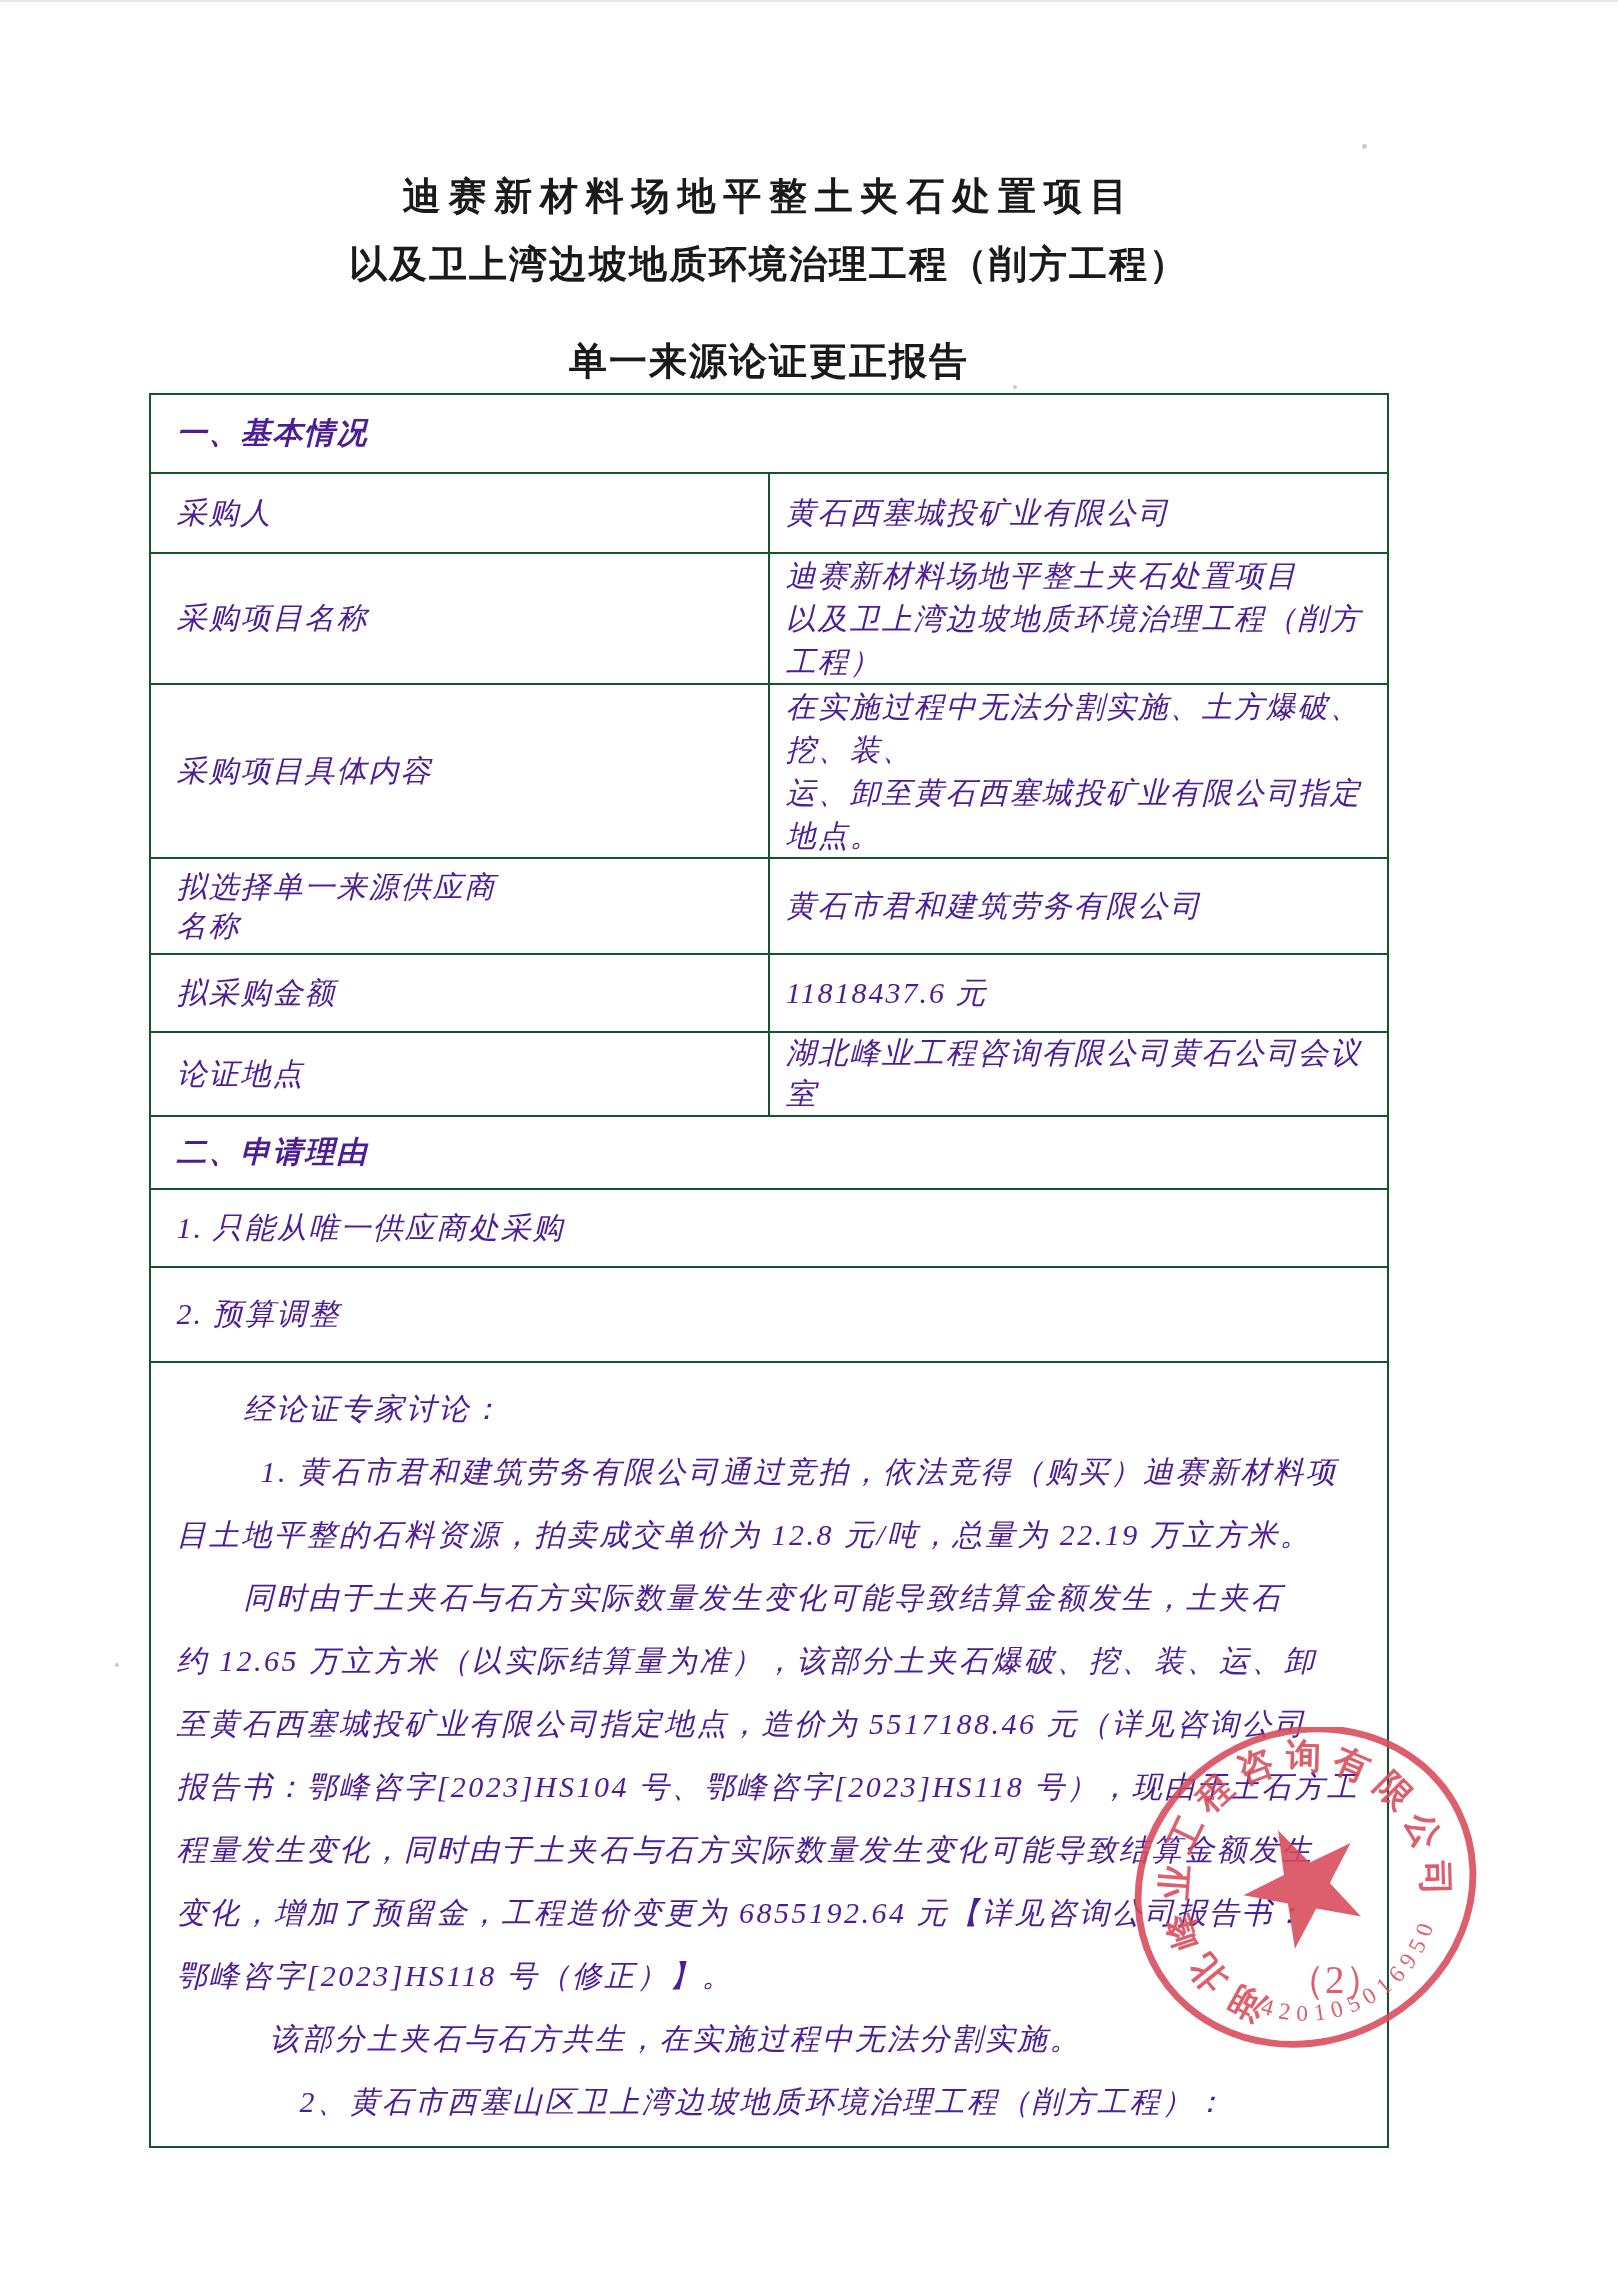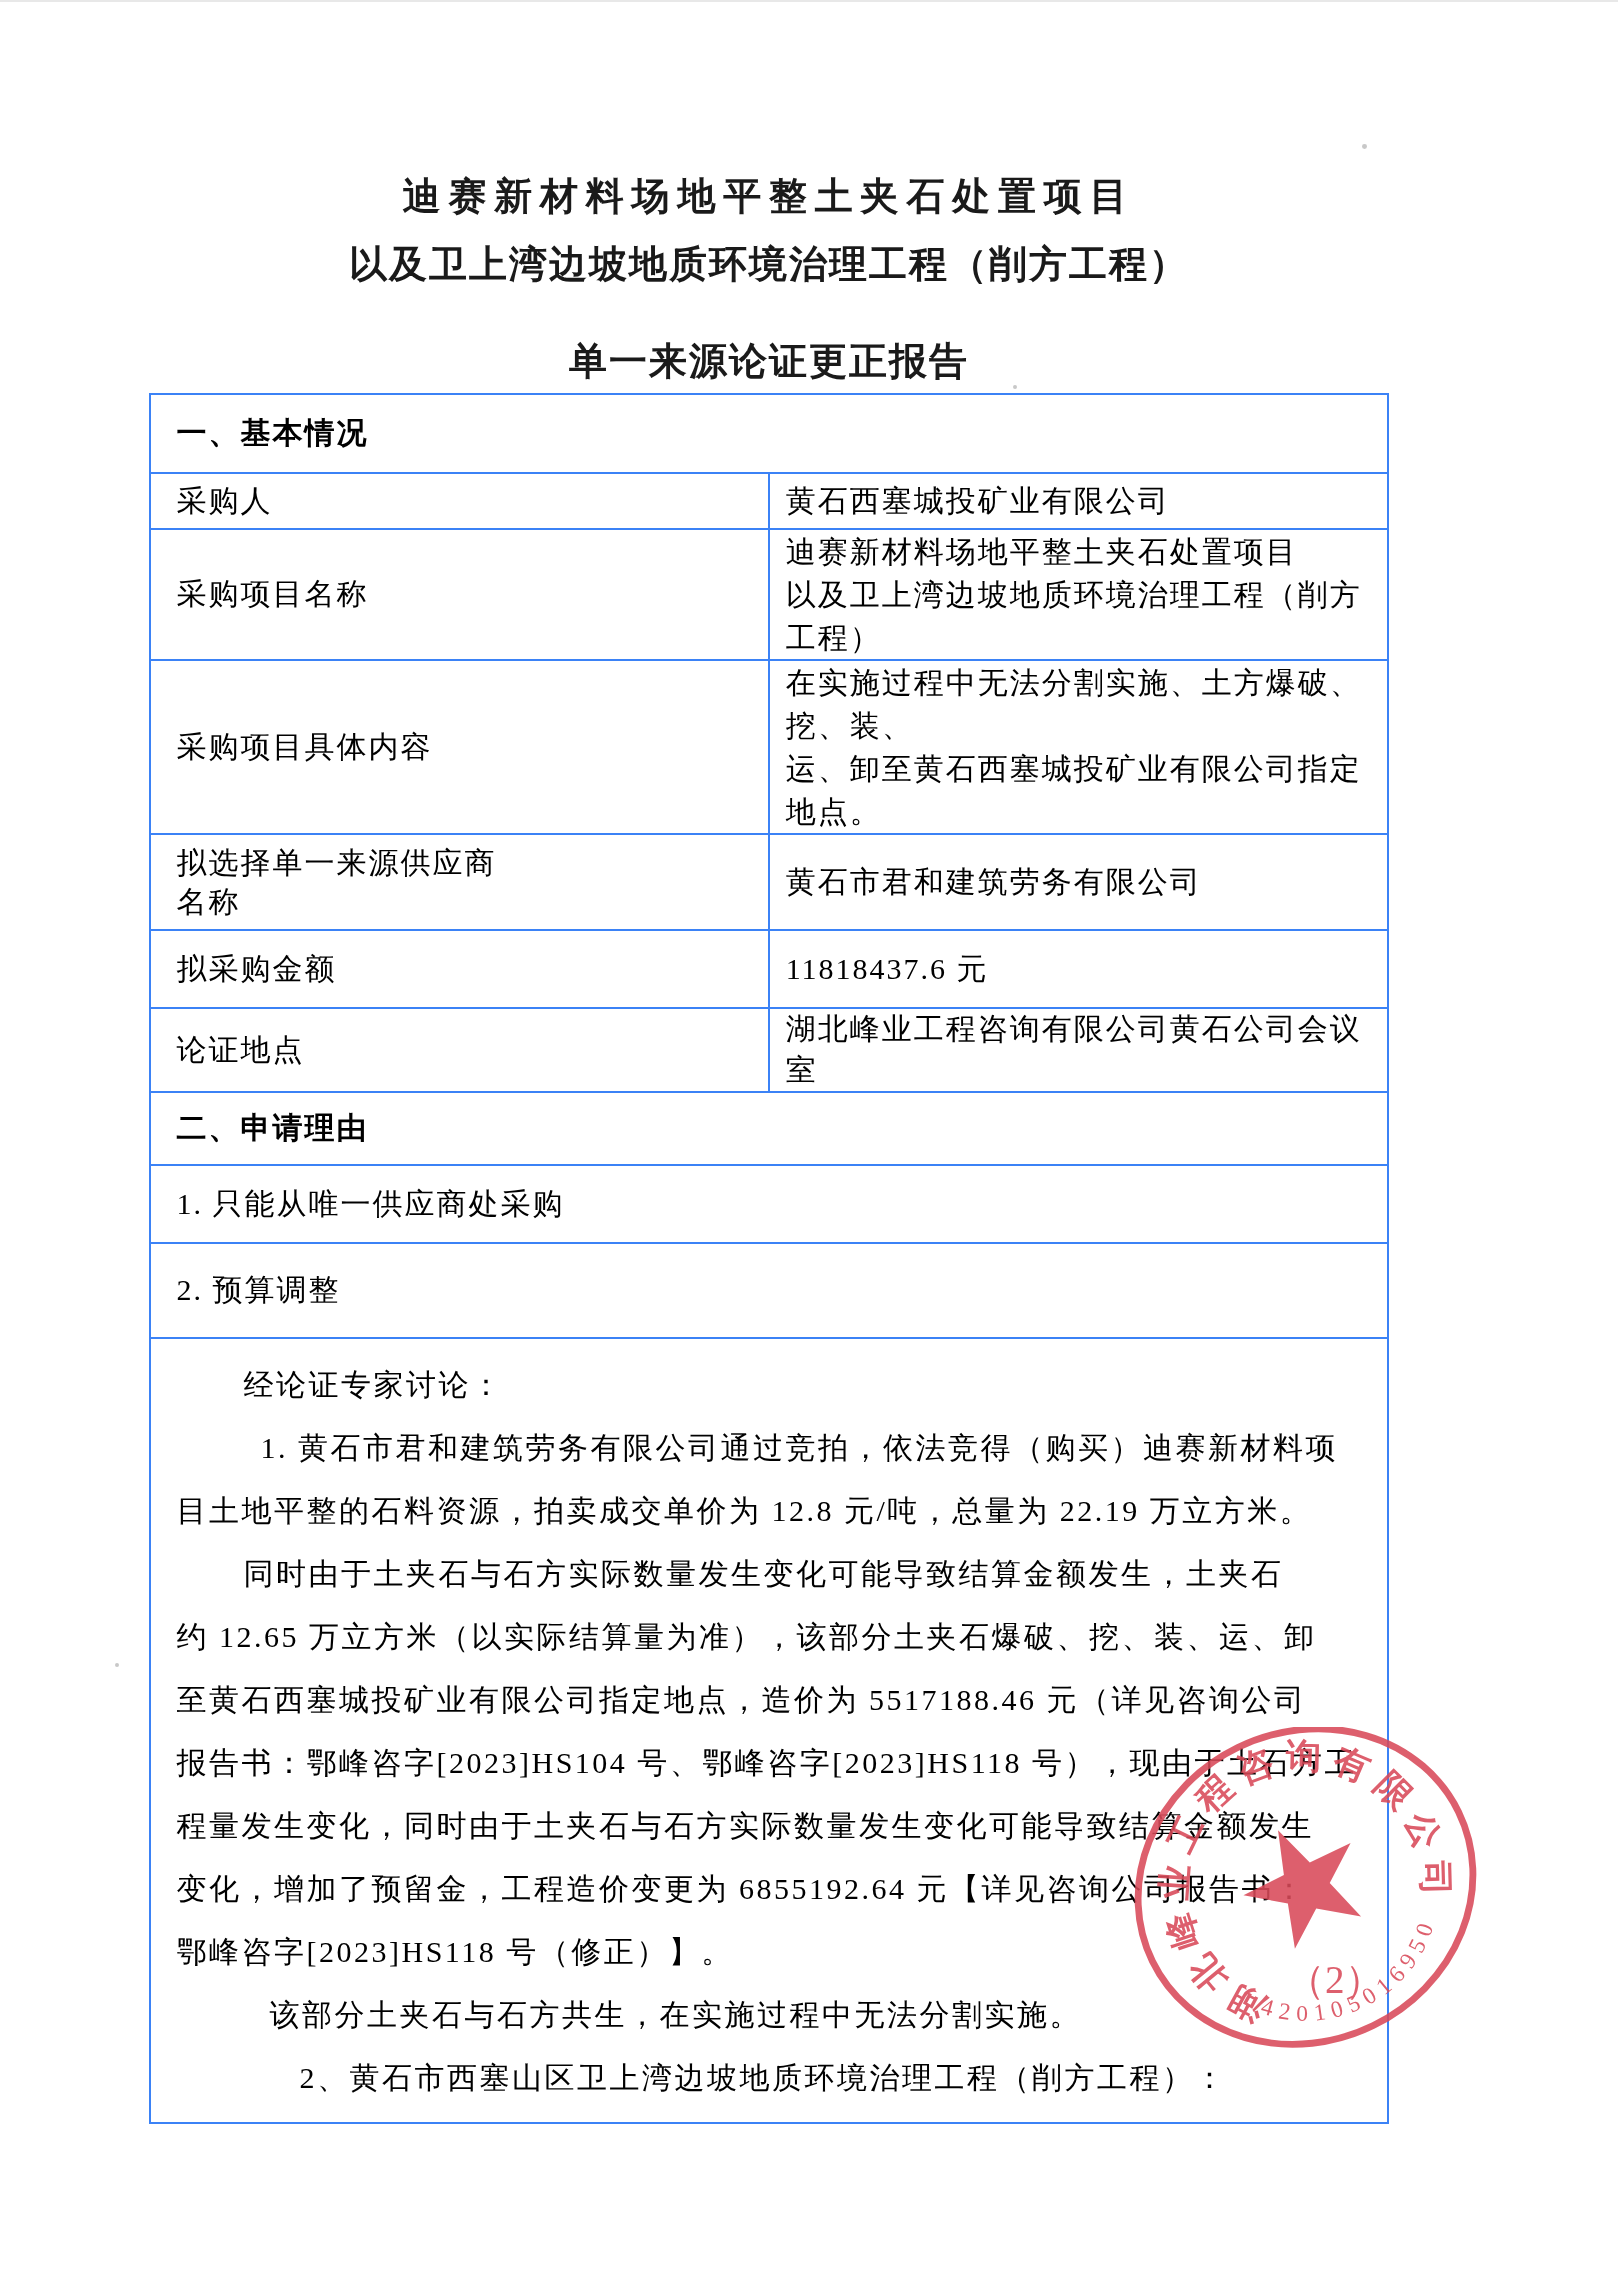--- a/index.html
+++ b/index.html
@@ -19,25 +19,26 @@
   }
   #title1{top:169px;letter-spacing:7.8px;}
   #title2{top:237px;letter-spacing:2px;}
   #title3{top:334px;letter-spacing:2px;}
 
   #main-table{
     position:absolute;left:149px;top:391px;width:1240px;
     border-collapse:collapse;table-layout:fixed;
   }
   #main-table td{
-    border:2px solid #3b82f6;
-    font-size:30px;letter-spacing:2px;color:#000000;
+    border:2px solid #14532d;
+    font-size:30px;letter-spacing:2px;color:#4c1d95;
     vertical-align:middle;
     padding:0 9.8px 0 25.5px;
     overflow:hidden;
+    font-style:italic;
   }
   #main-table td.value-cell{padding-left:15.7px;}
   .col-label{width:454px;}
   tr.sec-head td{font-weight:bold;font-size:33px;letter-spacing:2.9px;}
   .multiline{white-space:pre-line;line-height:43px;}
   td.body-cell{
     vertical-align:top;
     padding:5.9px 9.8px 0 25.5px;
   }
   .body-line{
@@ -70,21 +71,21 @@
   <div id="title1" class="title-line">迪赛新材料场地平整土夹石处置项目</div>
   <div id="title2" class="title-line">以及卫上湾边坡地质环境治理工程（削方工程）</div>
   <div id="title3" class="title-line">单一来源论证更正报告</div>
 
   <table id="main-table">
     <tbody>
         <tr class="sec-head" style="height:79px;">
       <td colspan="2">一、基本情况</td>
     </tr>
 
-    <tr style="height:56px;">
+    <tr style="height:80px;">
       <td class="col-label">采购人</td>
       <td class="value-cell">黄石西塞城投矿业有限公司</td>
     </tr>
 
     <tr style="height:100px;">
       <td class="col-label">采购项目名称</td>
       <td class="value-cell multiline">迪赛新材料场地平整土夹石处置项目
 以及卫上湾边坡地质环境治理工程（削方工程）</td>
     </tr>
 

